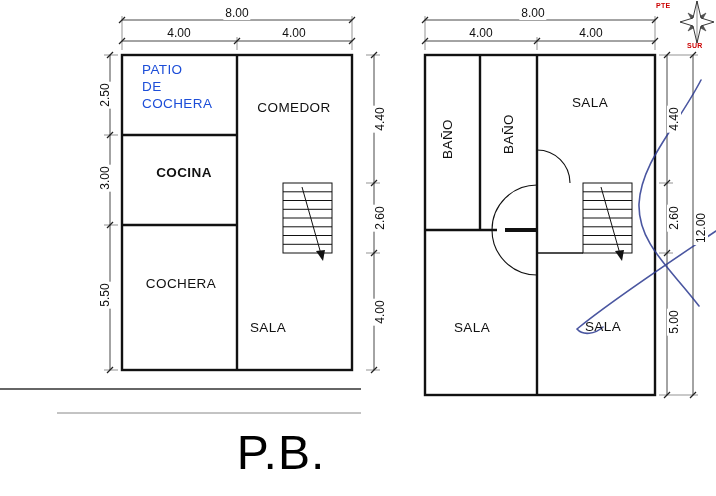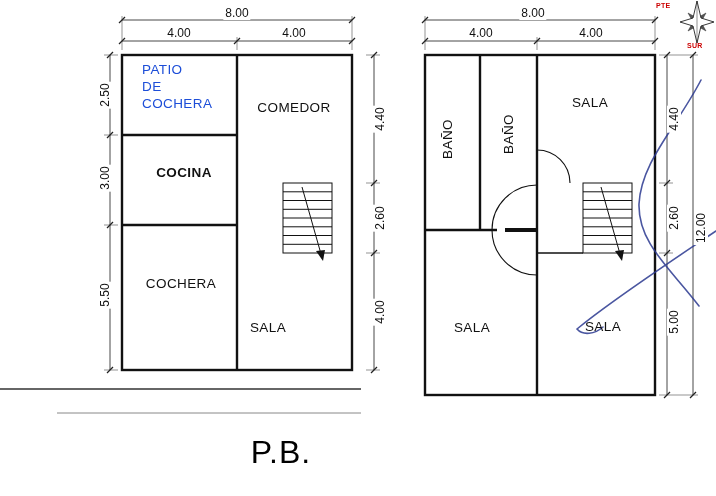--- a/index.html
+++ b/index.html
@@ -5,21 +5,21 @@
   * { margin:0; padding:0; box-sizing:border-box; }
   html,body { background:#ffffff; }
   body { font-family:"Liberation Sans", sans-serif; }
   .canvas { position:relative; width:716px; height:496px; background:#ffffff; overflow:hidden; }
   svg.linework { position:absolute; left:0; top:0; width:716px; height:496px; }
   .lbl { position:absolute; transform:translate(-50%,-50%); white-space:nowrap; color:#111; }
   .rot { transform:translate(-50%,-50%) rotate(-90deg); }
   .room { font-size:13.5px; letter-spacing:0.4px; }
   .dim  { font-size:12px; background:#fff; padding:0 2px; }
   .patio { position:absolute; left:142px; top:61px; font-size:13.5px; line-height:17px; letter-spacing:0.4px; color:#1d4ed8; }
-  .title { font-size:32px; letter-spacing:1px; color:#000; }
+  .title { font-size:48px; letter-spacing:1px; color:#000; }
   .compass-lbl { position:absolute; font-size:7px; font-weight:bold; color:#cc0000; letter-spacing:0.3px; }
 </style>
 </head>
 <body>
 
 <div class="canvas">
 
   <svg class="linework" viewBox="0 0 716 496">
 
     <g stroke="#333" fill="none">

